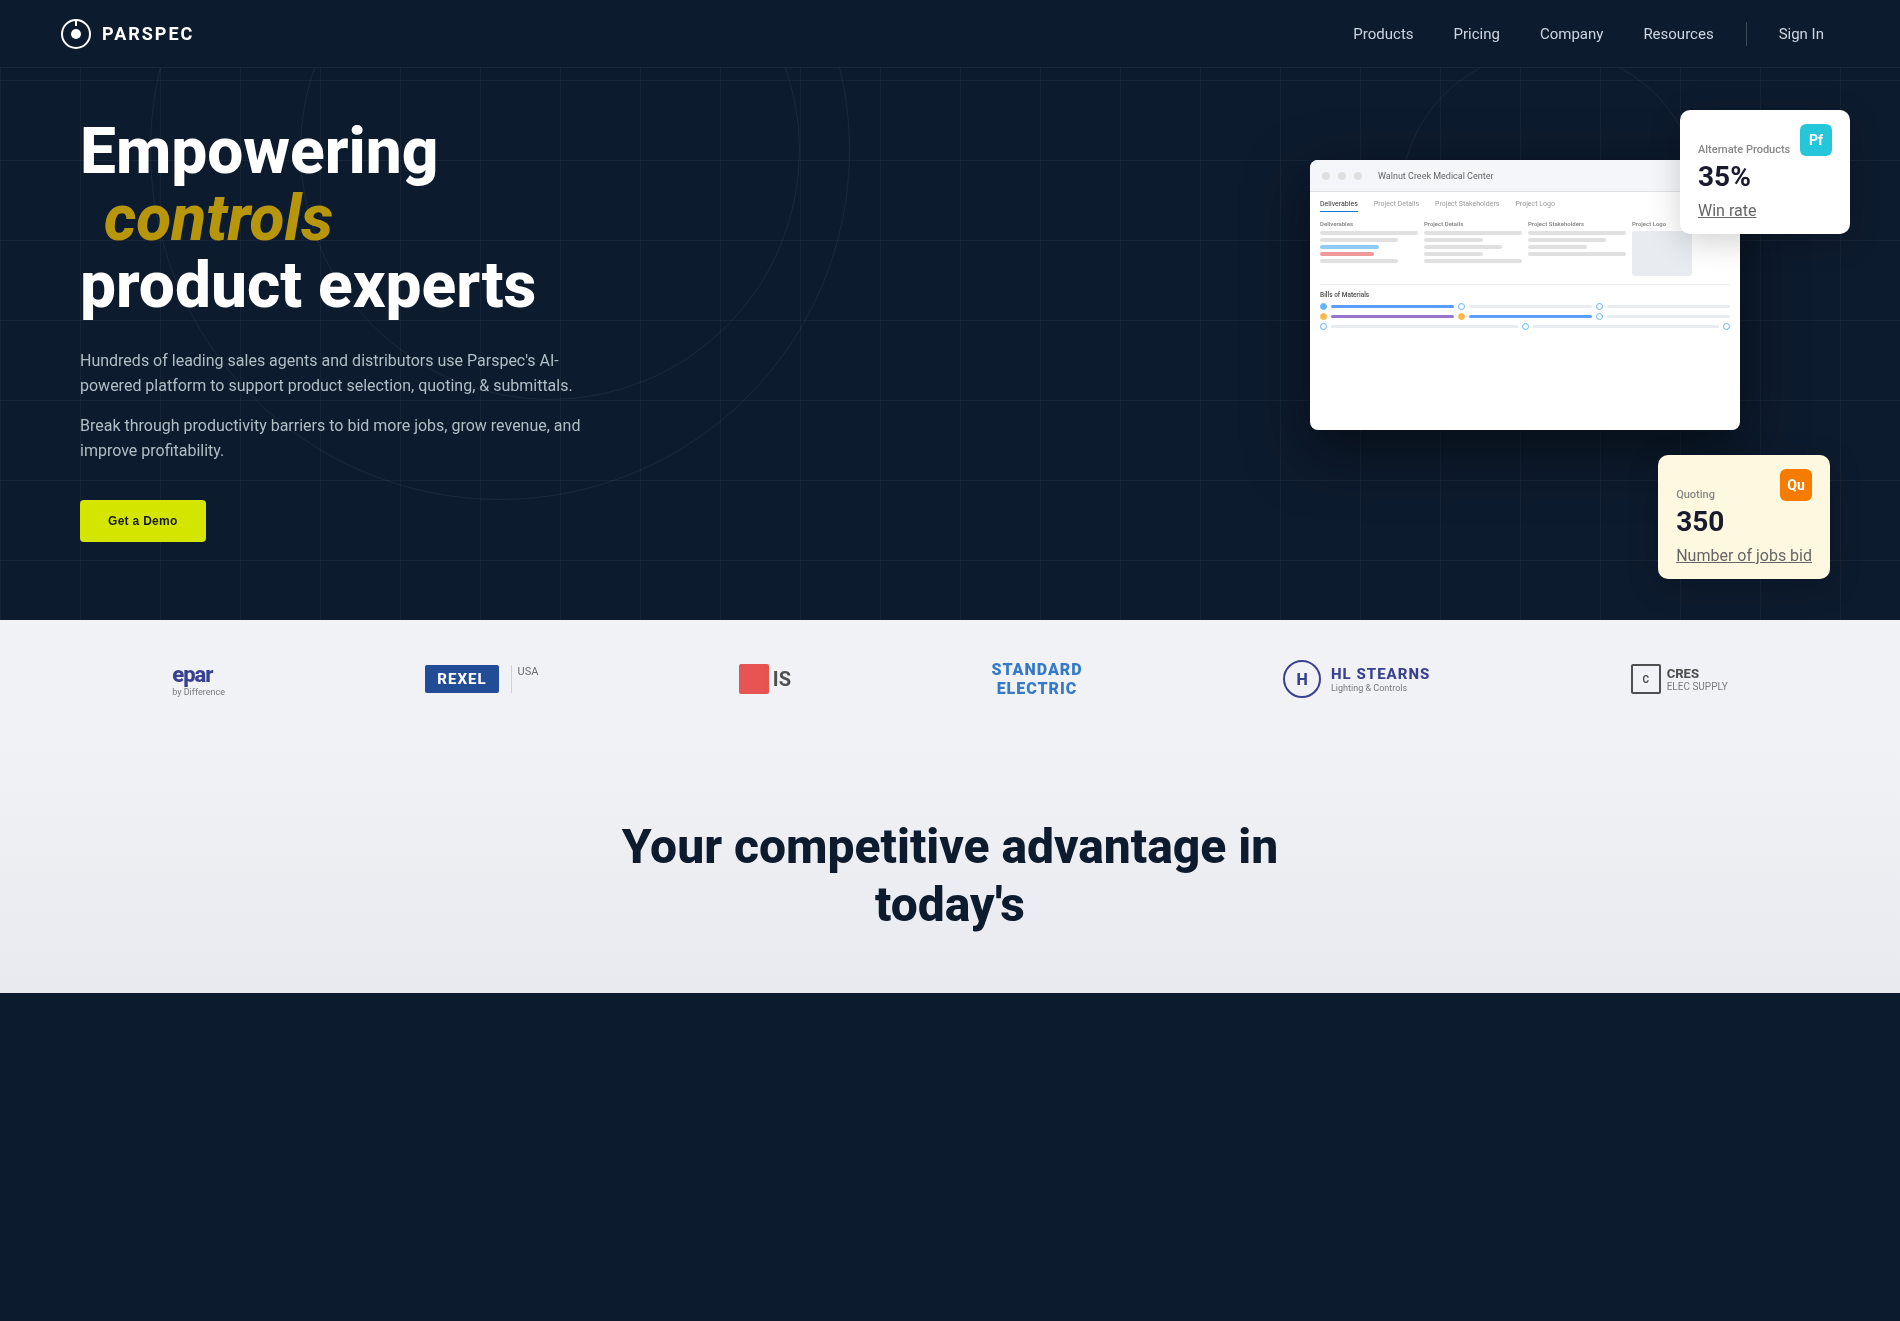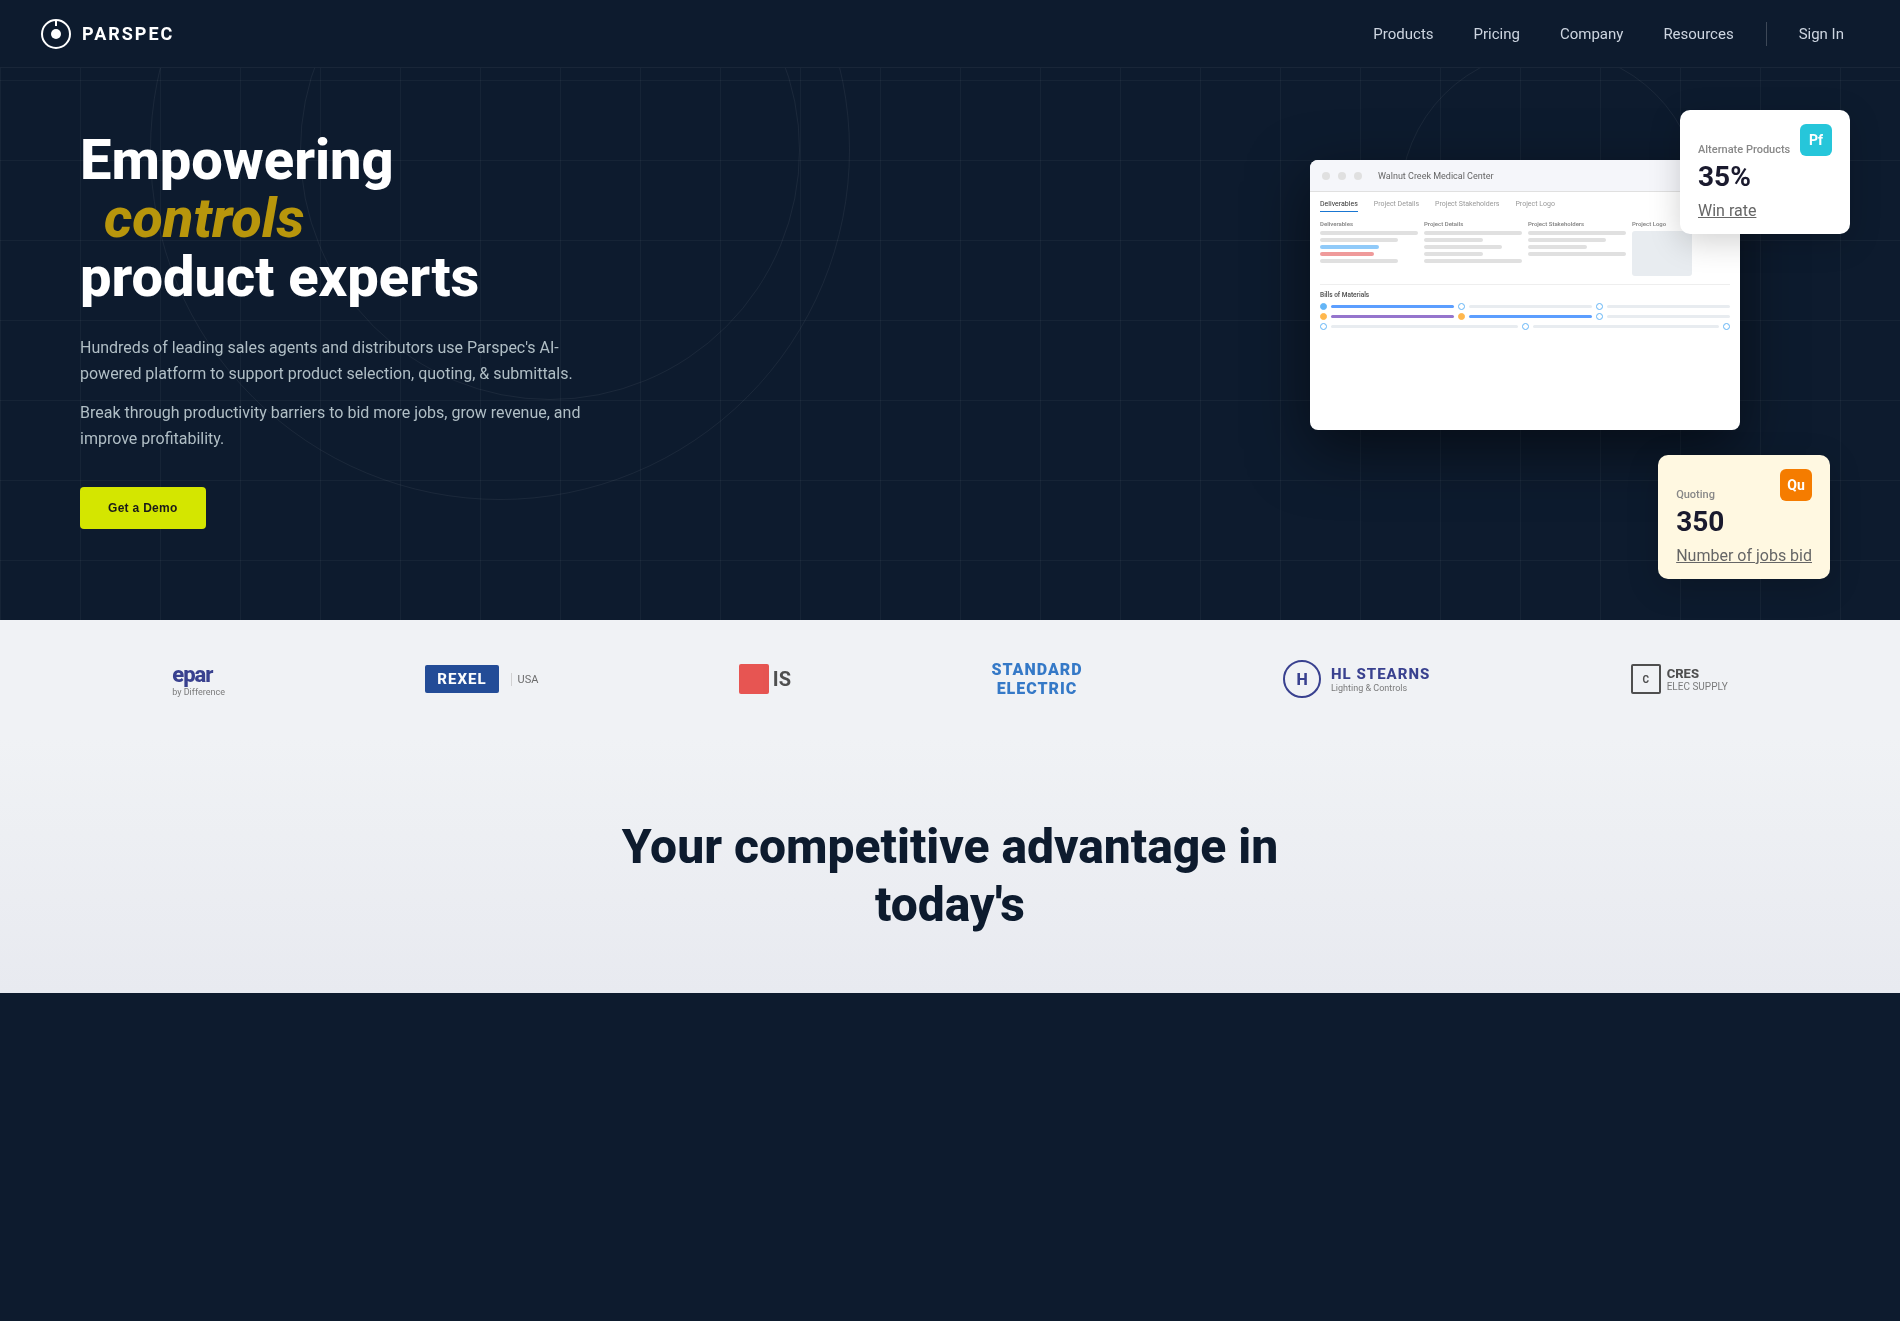--- a/index.html
+++ b/index.html
@@ -12,21 +12,21 @@
     }
 
     
     nav {
       position: fixed;
       top: 0; left: 0; right: 0;
       height: 68px;
       background: #0d1b2e;
       display: flex;
       align-items: center;
-      padding: 0 40px;
+      padding: 0 60px;
       z-index: 100;
       border-bottom: 1px solid rgba(255,255,255,0.05);
     }
     .nav-logo {
       display: flex;
       align-items: center;
       gap: 10px;
       font-weight: 700;
       font-size: 18px;
       letter-spacing: 2px;
@@ -101,21 +101,21 @@
       border: 1px solid rgba(255,255,255,0.06);
     }
 
     .hero-content {
       position: relative;
       z-index: 2;
       max-width: 580px;
     }
 
     .hero-title {
-      font-size: 56px;
+      font-size: 64px;
       font-weight: 800;
       line-height: 1.05;
       margin-bottom: 12px;
     }
     .hero-title-highlight {
       color: #b8960c;
       font-style: italic;
       margin-left: 24px;
     }
 
@@ -490,21 +490,21 @@
 <section class="logo-strip">
 
   <div class="logo-item">
     <div style="display:flex;flex-direction:column;align-items:flex-start;">
       <span style="font-size:22px;font-weight:800;color:#1a237e;letter-spacing:-1px;">epar</span>
       <span style="font-size:9px;color:#666;">by Difference</span>
     </div>
   </div>
 
   <div class="logo-item">
-    <div style="display:flex;align-items:center;gap:12px;">
+    <div style="display:flex;gap:12px;">
       <div style="background:#003087;color:#fff;padding:5px 12px;border-radius:2px;font-size:15px;font-weight:800;letter-spacing:1px;">REXEL</div>
       <span style="font-size:11px;color:#555;border-left:1.5px solid #ccc;padding-left:6px;">USA</span>
     </div>
   </div>
 
   <div class="logo-item">
     <div style="display:flex;align-items:center;gap:4px;">
       <div style="background:#e53935;width:30px;height:30px;border-radius:2px;"></div>
       <span style="font-size:20px;font-weight:700;color:#333;">IS</span>
     </div>

